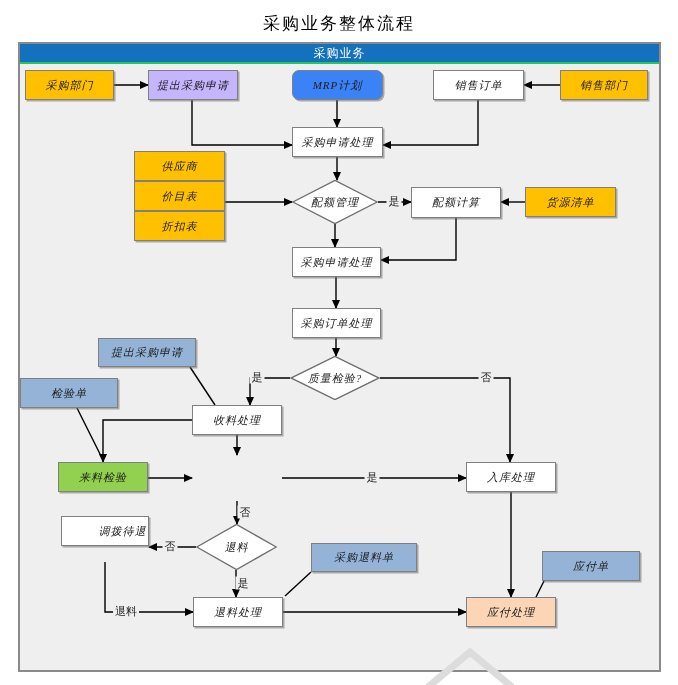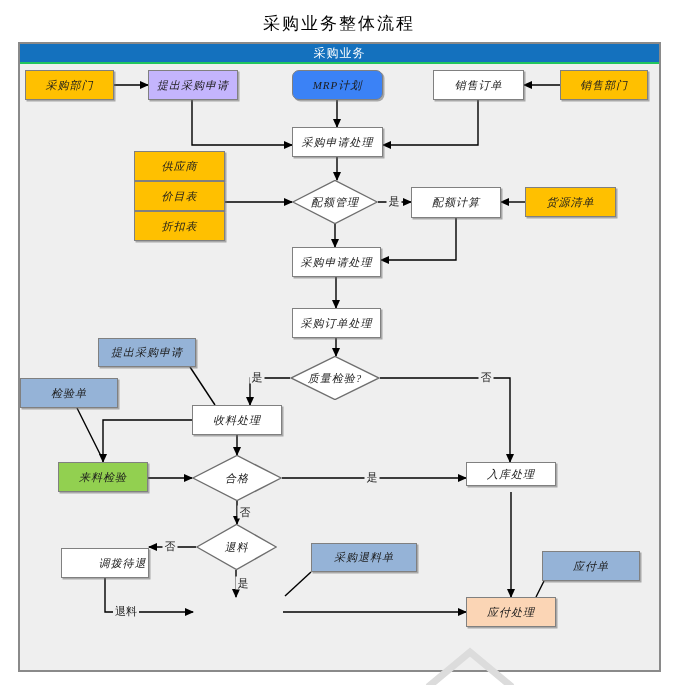--- a/index.html
+++ b/index.html
@@ -136,37 +136,34 @@
     </div>
     <div class="node rect" style="left: 20px; top: 378px; width: 98px; height: 30px; background: rgb(149, 179, 215);">
       <span class="nlabel">检验单</span>
     </div>
     <div class="node rect" style="left: 192px; top: 405px; width: 90px; height: 30px; background: rgb(255, 255, 255);">
       <span class="nlabel">收料处理</span>
     </div>
     <div class="node rect" style="left: 58px; top: 462px; width: 90px; height: 30px; background: rgb(146, 208, 80);">
       <span class="nlabel">来料检验</span>
     </div>
-    <div class="node diamond" style="left: 192px; top: 455px; width: 90px; height: 46px;">
-      <svg viewBox="0 0 100 100" preserveAspectRatio="none">
-        <polygon points="50,1 99,50 50,99 1,50" style="fill: rgb(255, 255, 255);"></polygon>
-      </svg>
-      <span class="nlabel">合格</span>
-    </div>
-    <div class="node rect" style="left: 466px; top: 462px; width: 90px; height: 24px; background: rgb(255, 255, 255);">
+    <div class="node rect" style="left: 466px; top: 462px; width: 90px; height: 30px; background: rgb(255, 255, 255);">
       <span class="nlabel">入库处理</span>
     </div>
-    <div class="node rect" style="left: 61px; top: 548px; width: 88px; height: 30px; background: rgb(255, 255, 255); padding-left: 35px;">
+    <div class="node rect" style="left: 61px; top: 516px; width: 88px; height: 30px; background: rgb(255, 255, 255); padding-left: 35px;">
       <span class="nlabel">调拨待退</span>
     </div>
     <div class="node diamond" style="left: 196px; top: 524px; width: 81px; height: 46px;">
       <svg viewBox="0 0 100 100" preserveAspectRatio="none">
         <polygon points="50,1 99,50 50,99 1,50" style="fill: rgb(255, 255, 255);"></polygon>
       </svg>
       <span class="nlabel">退料</span>
+    </div>
+    <div class="node rect" style="left: 193px; top: 597px; width: 90px; height: 30px; background: rgb(255, 255, 255);">
+      <span class="nlabel">退料处理</span>
     </div>
     <div class="node rect" style="left: 311px; top: 543px; width: 106px; height: 29px; background: rgb(149, 179, 215);">
       <span class="nlabel">采购退料单</span>
     </div>
     <div class="node rect" style="left: 542px; top: 551px; width: 98px; height: 30px; background: rgb(149, 179, 215);">
       <span class="nlabel">应付单</span>
     </div>
     <div class="node rect" style="left: 466px; top: 597px; width: 90px; height: 30px; background: rgb(251, 213, 181);">
       <span class="nlabel">应付处理</span>
     </div>

